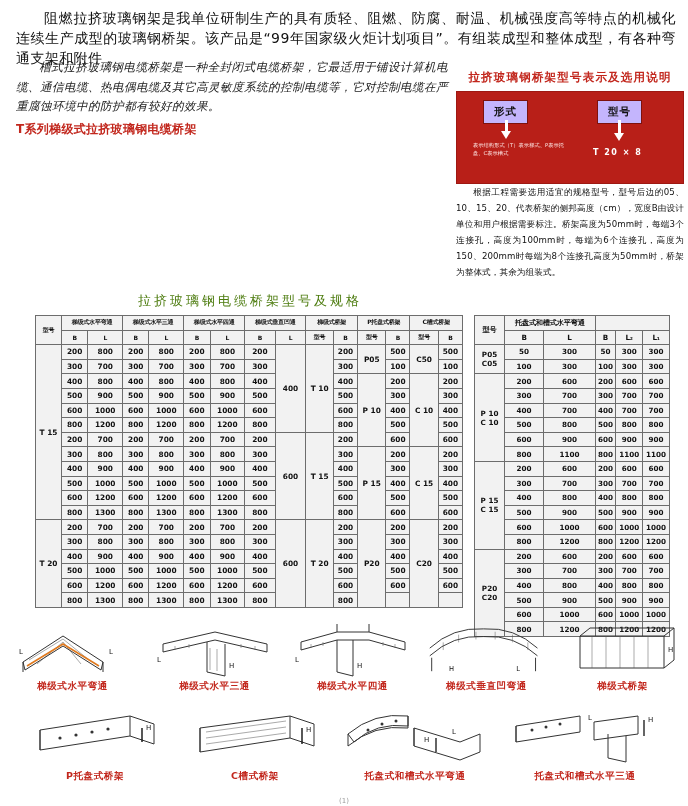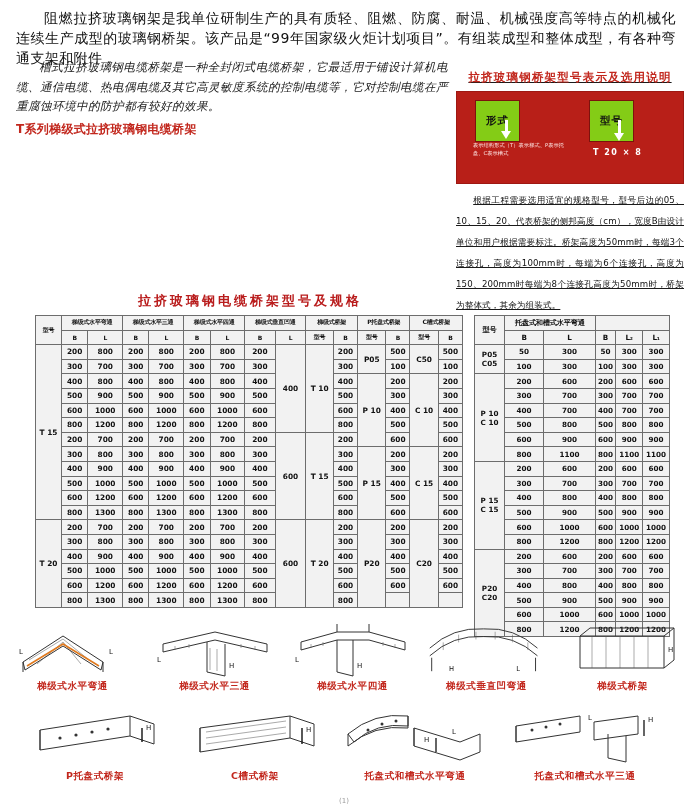--- a/index.html
+++ b/index.html
@@ -28,62 +28,62 @@
 
   .col-left {
     position: absolute; left: 16px; top: 58px; width: 432px;
     font-size: 11.6px; line-height: 19.5px; letter-spacing: .4px;
     text-align: justify;
   }
   .col-left p.body { text-indent: 2em; margin-bottom: 1px; font-style: italic; }
   .col-left h3 { margin: 3px 0 2px 0; }
 
   
-  .right-block { position: absolute; left: 456px; top: 70px; width: 228px; text-decoration: underline; }
+  .right-block { position: absolute; left: 456px; top: 70px; width: 228px; }
   .rb-title {
     color: #c2271d; font-weight: bold; font-size: 11.5px;
     letter-spacing: 1.2px; text-align: center; margin-bottom: 6px;
   }
   .rb-box {
     background: #b81f18; position: relative; height: 93px;
     border: 1px solid #9e1812;
   }
   .rb-label {
-    position: absolute; background: #84cc16; border: 1px solid #7d120d;
+    position: absolute; background: #c4b5fd; border: 1px solid #7d120d;
     font-size: 10.5px; font-weight: bold; color: #111;
-    padding: 13px 10px; letter-spacing: 1px;
+    padding: 4px 10px; letter-spacing: 1px; margin-left: 8px;
   }
   .rb-label.form { left: 18px; top: 8px; }
   .rb-label.model { left: 132px; top: 8px; }
   .arrow {
     position: absolute; width: 0; height: 0;
     border-left: 5px solid transparent; border-right: 5px solid transparent;
     border-top: 8px solid #ffffff;
   }
   .arrow-stem {
     position: absolute; width: 3px; background: #ffffff;
   }
   .rb-note {
     position: absolute; left: 16px; top: 50px; width: 96px;
     color: #ffe9e7; font-size: 5.2px; line-height: 7.5px; letter-spacing: .1px;
   }
   .rb-model-val {
     position: absolute; left: 136px; top: 56px;
     color: #ffffff; font-size: 8px; font-weight: bold; letter-spacing: 1.5px;
   }
   .rb-desc {
-    margin-top: 6px; font-size: 8.6px; line-height: 21px;
+    font-size: 8.6px; line-height: 16px;
     text-align: justify; color: #111; letter-spacing: .1px;
   }
   .rb-desc p { text-indent: 2em; }
 
   
   .tbl-title {
     position: absolute; left: 30px; top: 292px; width: 440px;
-    text-align: center; color: #b91c1c; font-weight: bold;
+    text-align: center; color: #4d7c0f; font-weight: normal;
     font-size: 13px; letter-spacing: 3px;
   }
   table { border-collapse: collapse; }
   table td, table th {
     border: 1px solid #6d6d6d; text-align: center; vertical-align: middle;
     font-size: 7px; font-weight: bold; color: #111;
     background: #f2f2f2;
   }
   table th { font-size: 6px; letter-spacing: -0.2px; }
 

